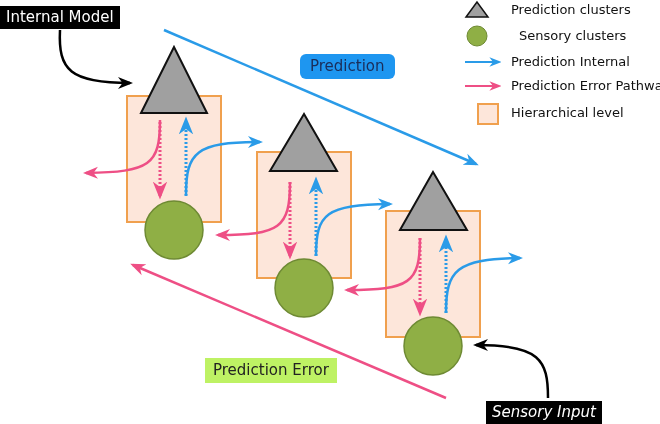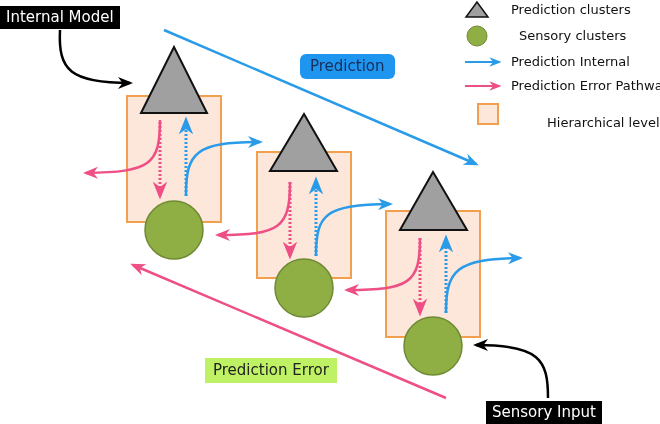--- a/index.html
+++ b/index.html
@@ -68,23 +68,23 @@
   <g>
     <polygon points="477,2 466,17 488,17" fill="#a0a0a0" stroke="#111" stroke-width="1.5"></polygon>
     <circle cx="477" cy="36" r="10" fill="#8faf45" stroke="#6e8a33" stroke-width="1"></circle>
     <line x1="465" y1="62" x2="499" y2="62" stroke="#2a9be8" stroke-width="2" marker-end="url(#mBlue)"></line>
     <line x1="465" y1="86" x2="499" y2="86" stroke="#ee4f85" stroke-width="2" marker-end="url(#mPink)"></line>
     <rect x="478" y="104" width="20" height="20" fill="#fde6da" stroke="#f0a04e" stroke-width="2"></rect>
   </g>
 </svg>
 
 <div class="lbl black-tag" style="left:0;top:6px;">Internal Model</div>
-<div class="lbl black-tag" style="left:486px;top:401px;">Sensory Input</div>
+<div class="lbl black-tag" style="left:486px;top:401px;font-style:italic;">Sensory Input</div>
 <div class="lbl blue-tag" style="left:300px;top:54px;">Prediction</div>
 <div class="lbl pink-tag" style="left:205px;top:358px;">Prediction Error</div>
 
 <div>
   <div class="lbl legend-text" style="left:511px;top:3px;">Prediction clusters</div>
   <div class="lbl legend-text" style="left:511px;top:29px;margin-left:8px;">Sensory clusters</div>
   <div class="lbl legend-text" style="left:511px;top:55px;">Prediction Internal</div>
   <div class="lbl legend-text" style="left:511px;top:79px;">Prediction Error Pathways</div>
-  <div class="lbl legend-text" style="left:511px;top:116px;margin-left:36px;">Hierarchical level</div>
+  <div class="lbl legend-text" style="left:511px;top:106px;">Hierarchical level</div>
 </div>
 
 </body></html>

